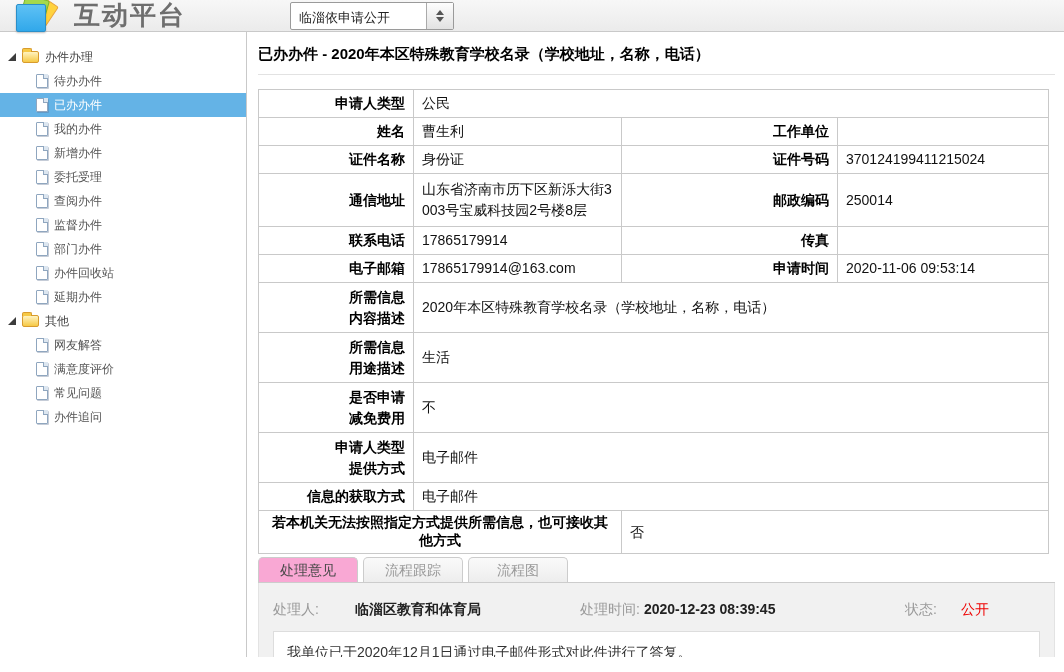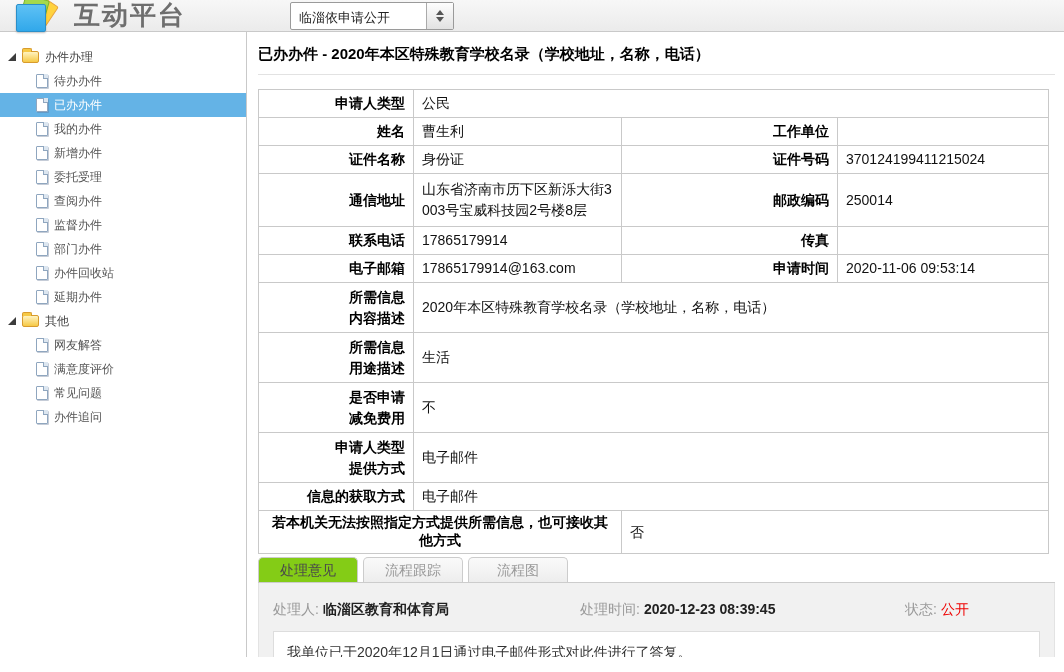--- a/index.html
+++ b/index.html
@@ -56,31 +56,31 @@
   td.lbl { font-weight:bold; text-align:right; color:#000; white-space:pre-line; line-height:1.45; }
   td.lbl-left { font-weight:bold; text-align:center; color:#000;margin-left:39px; }
   td.val { text-align:left; color:#111; padding-left:11px; line-height:1.5; word-break:break-all; }
   tr.rh28 { height:28px; } tr.rh53 { height:53px; } tr.rh50 { height:50px; }
 
   
   .tabstrip { display:flex; gap:5px; margin-top:3px; border-bottom:1px solid #ccc; padding-left:0; }
   .tab { min-width:100px; height:25px; line-height:24px; text-align:center; font-size:14px;
     border:1px solid #ccc; border-bottom:none; border-radius:5px 5px 0 0; cursor:pointer;
     background:linear-gradient(#fafafa,#ededed); color:#999; padding:0 14px; }
-  .tab.active { background:#84cc16; color:#4a4a4a; margin-bottom:-1px; }
+  .tab.active { background:#f9a8d4; color:#4a4a4a; margin-bottom:-1px; }
 
   
   .panel { background:#f1f1f1; border:1px solid #e3e3e3; border-top:none; height:99px; margin-top:0; }
   .meta { display:flex; padding:18px 14px 0 14px; font-size:14px; align-items:baseline; }
   .meta-label { color:#9a9a9a; margin-right:4px; white-space:nowrap; }
-  .meta-item1 { flex:0 0 307px; display:flex; }
+  .meta-item1 { flex:0 0 307px; display:flex;gap:32px; }
   .meta-item2 { flex:0 0 325px; display:flex; }
   .meta-item3 { flex:1; display:flex; }
   .meta-strong { font-weight:bold; color:#222; }
-  .meta-status { color:#ee0000; }
+  .meta-status { color:#ee0000;margin-left:20px; }
   .reply-box { margin:12px 14px 0 14px; background:#fff; border:1px solid #ddd;
     padding:11px 13px; font-size:14px; color:#333; line-height:1.4; }
 </style>
 </head>
 <body>
 
 <div class="header">
   <div class="logo">
     <div class="paper paper-yellow"></div>
     <div class="paper paper-green"></div>

